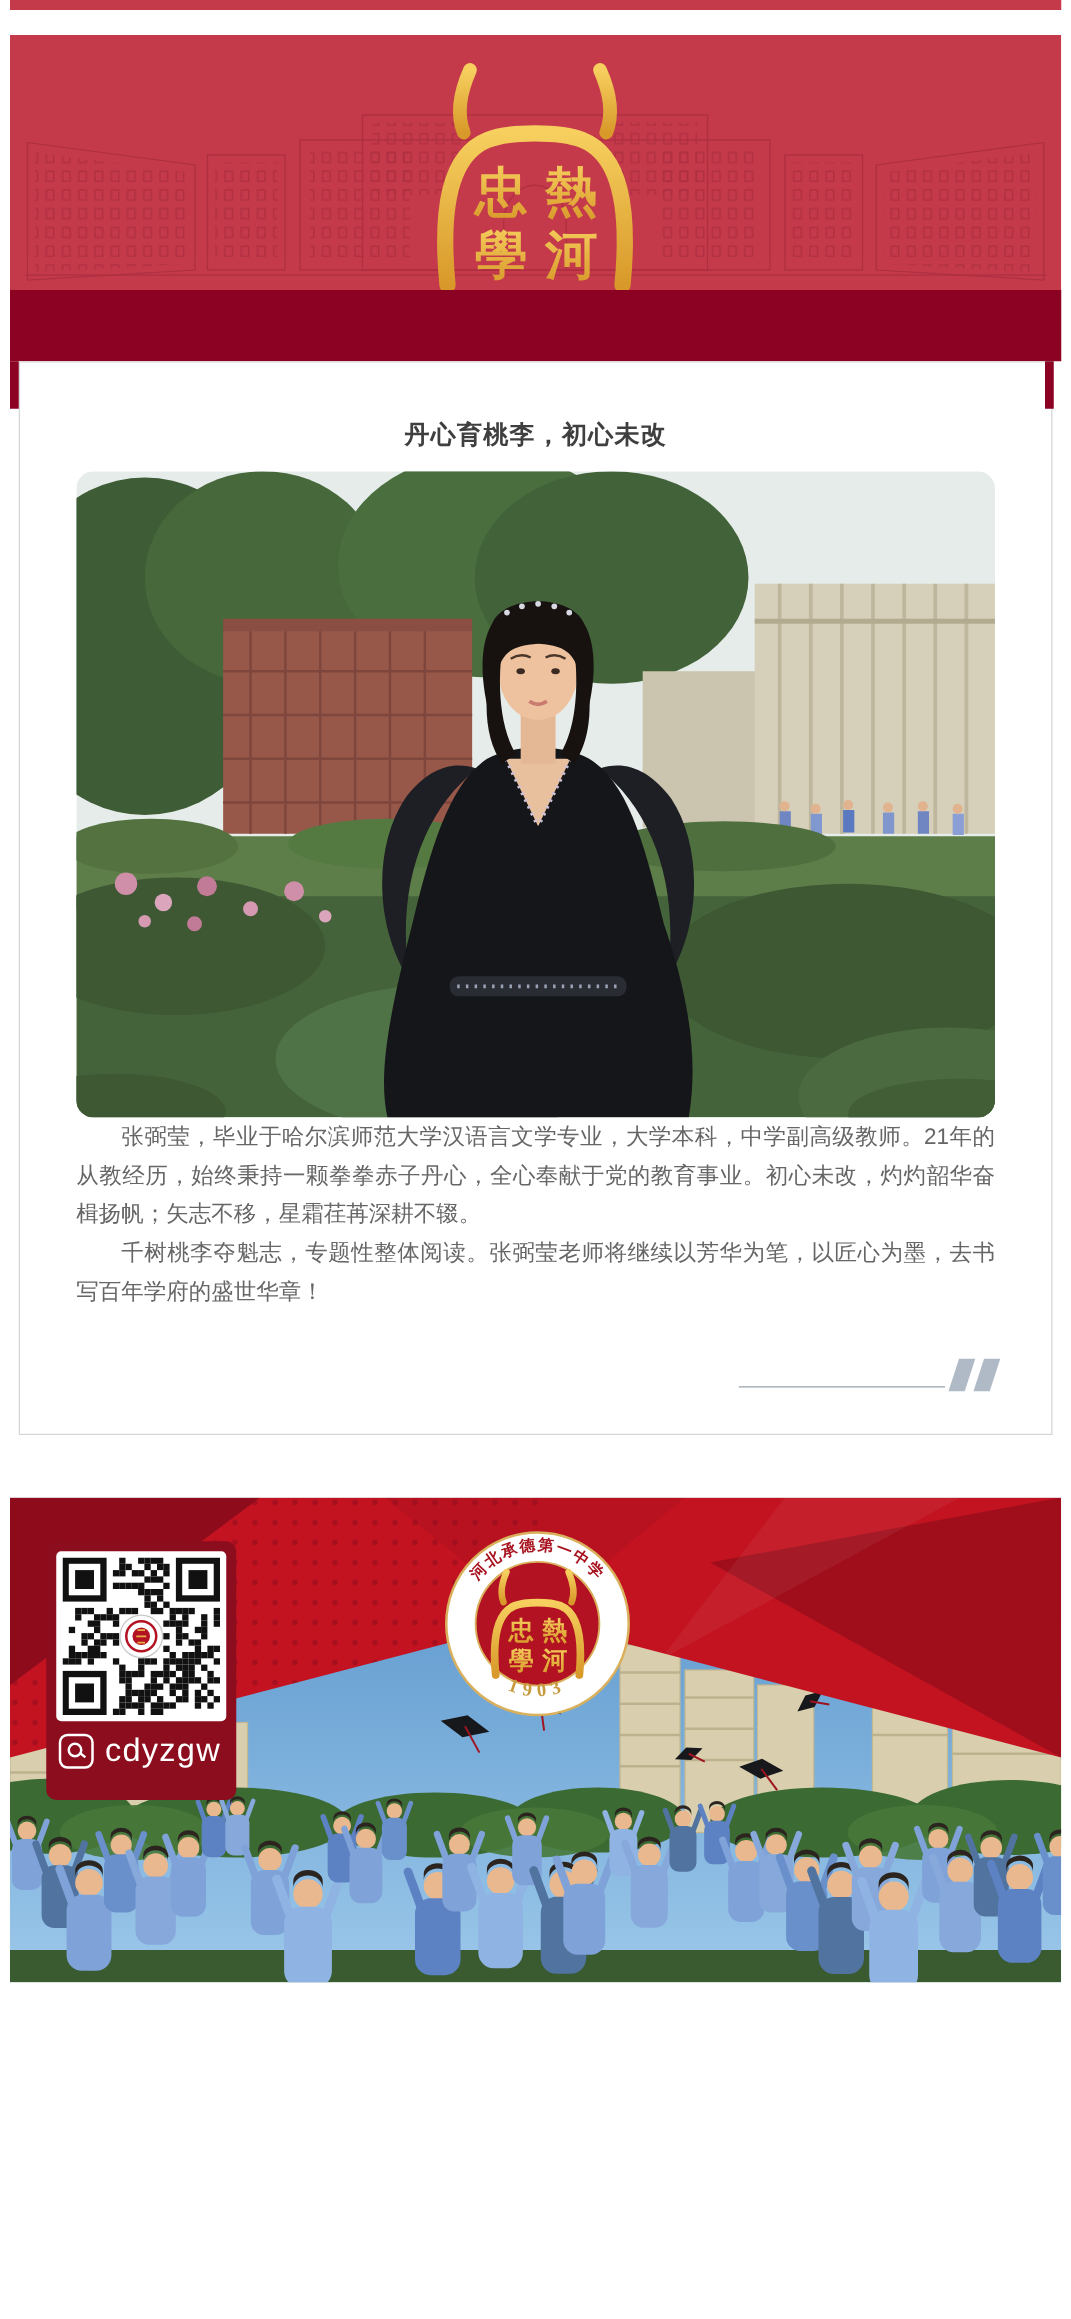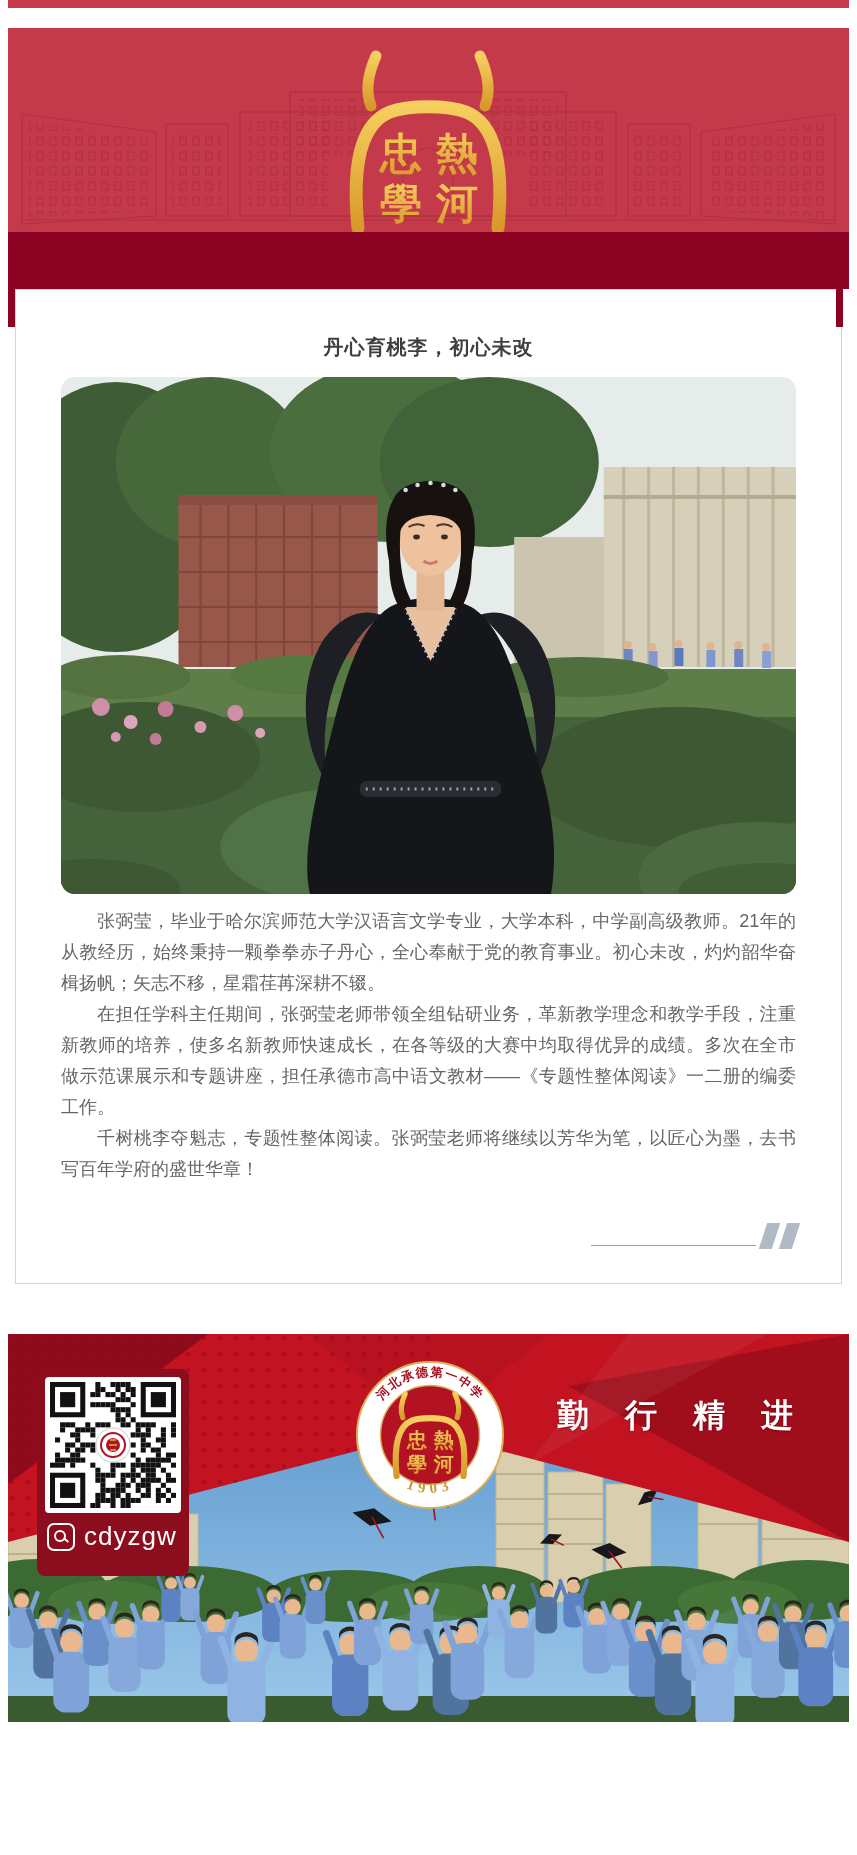--- a/index.html
+++ b/index.html
@@ -15,21 +15,21 @@
   .card-zone{position:relative;}
   .fold{position:absolute;top:0;width:7px;height:38px;background:#8b0222;}
   .fold.left{left:0;}
   .fold.right{right:6px;}
   .card{margin:0 7px;background:#fff;border:1px solid #d5d5d5;box-sizing:border-box;
         padding:44px 45px 34px;}
   .page-title{margin:0 0 16px;font-size:20px;font-weight:bold;color:#3f3f3f;
         text-align:center;letter-spacing:1px;}
   .photo-frame{border-radius:14px;overflow:hidden;line-height:0;}
   .photo-frame svg{display:block;width:100%;}
-  .body-text{margin-top:12px;}
+  .body-text{}
   .body-text p{margin:0;font-size:18px;line-height:31px;color:#666;
         text-align:justify;text-indent:2em;}
   .quote-row{margin-top:34px;display:flex;justify-content:flex-end;align-items:flex-end;height:30px;}
   .qline{width:165px;height:1px;background:#9aa3ae;margin-bottom:3px;}
   .qbar{width:13px;height:26px;background:#b0bac6;transform:skewX(-18deg);margin-left:7px;}
   .gap50{height:50px;}
   
   .footer-banner{position:relative;height:388px;overflow:hidden;}
   .footer-banner > svg.bg{position:absolute;left:0;top:0;}
   .qr-panel{position:absolute;left:29px;top:35px;width:152px;background:#8c0d1d;
@@ -206,21 +206,20 @@
             <path d="M377,149 q8,-4 16,1" stroke="#4a372c" stroke-width="2" fill="none"></path>
             <path d="M364,184 q7,5 14,0" stroke="#c97b6f" stroke-width="3" fill="none"></path>
           </g>
           <ellipse cx="30" cy="512" rx="90" ry="30" fill="#3d5833"></ellipse>
           <ellipse cx="710" cy="514" rx="90" ry="28" fill="#415e37"></ellipse>
         </svg>
       </div>
 
       <div class="body-text">
         <p>张弼莹，毕业于哈尔滨师范大学汉语言文学专业，大学本科，中学副高级教师。21年的从教经历，始终秉持一颗拳拳赤子丹心，全心奉献于党的教育事业。初心未改，灼灼韶华奋楫扬帆；矢志不移，星霜荏苒深耕不辍。</p>
-        <p>在担任学科主任期间，张弼莹老师带领全组钻研业务，革新教学理念和教学手段，注重新教师的培养，使多名新教师快速成长，在各等级的大赛中均取得优异的成绩。多次在全市做示范课展示和专题讲座，担任承德市高中语文教材——《专题性整体阅读》一二册的编委工作。</p>
         <p>千树桃李夺魁志，专题性整体阅读。张弼莹老师将继续以芳华为笔，以匠心为墨，去书写百年学府的盛世华章！</p>
       </div>
 
       <div class="quote-row">
         <span class="qline"></span>
           <span class="qbar"></span>
           <span class="qbar"></span>
       </div>
     </div>
   </div>
@@ -834,17 +833,16 @@
       <path id="arcTop" d="M -55.4 -20.2 A 59 59 0 0 1 55.4 -20.2" fill="none"></path>
       <path id="arcBot" d="M -54.5 19.8 A 58 58 0 0 0 54.5 19.8" fill="none"></path>
       <text font-size="12.5" font-weight="bold" fill="#a8121f" letter-spacing="1.5" font-family="Liberation Serif, serif">
         <textPath href="#arcTop" startOffset="50%" text-anchor="middle">河北承德第一中学</textPath>
       </text>
       <text font-size="15" font-weight="bold" fill="#c79a3e" letter-spacing="5" font-family="Liberation Serif, serif">
         <textPath href="#arcBot" startOffset="50%" text-anchor="middle">1903</textPath>
       </text>
     </svg>
 
-    <div class="motto">勤 行 精 进</div>
   </div>
 
   <div class="bottom-space"></div>
 </div>
 
 </body></html>

